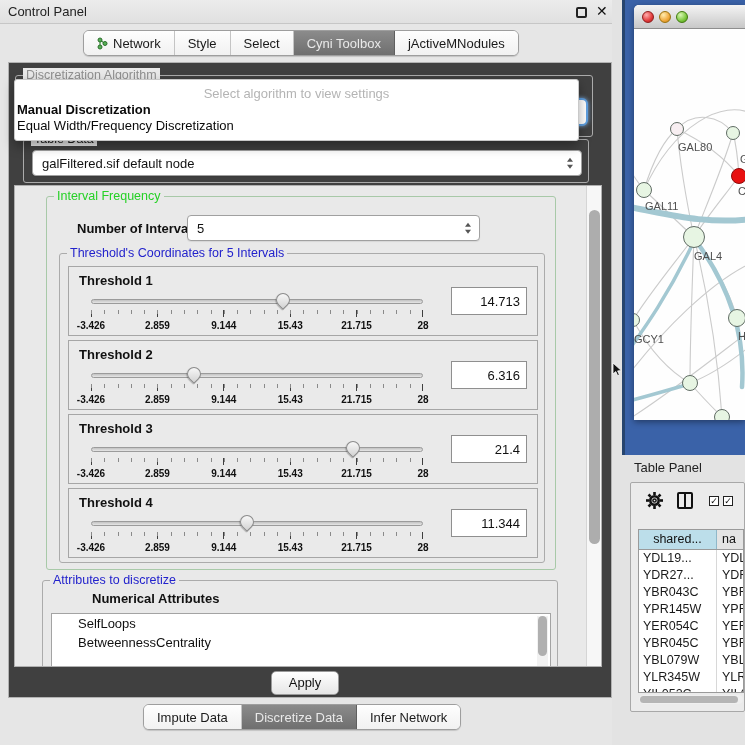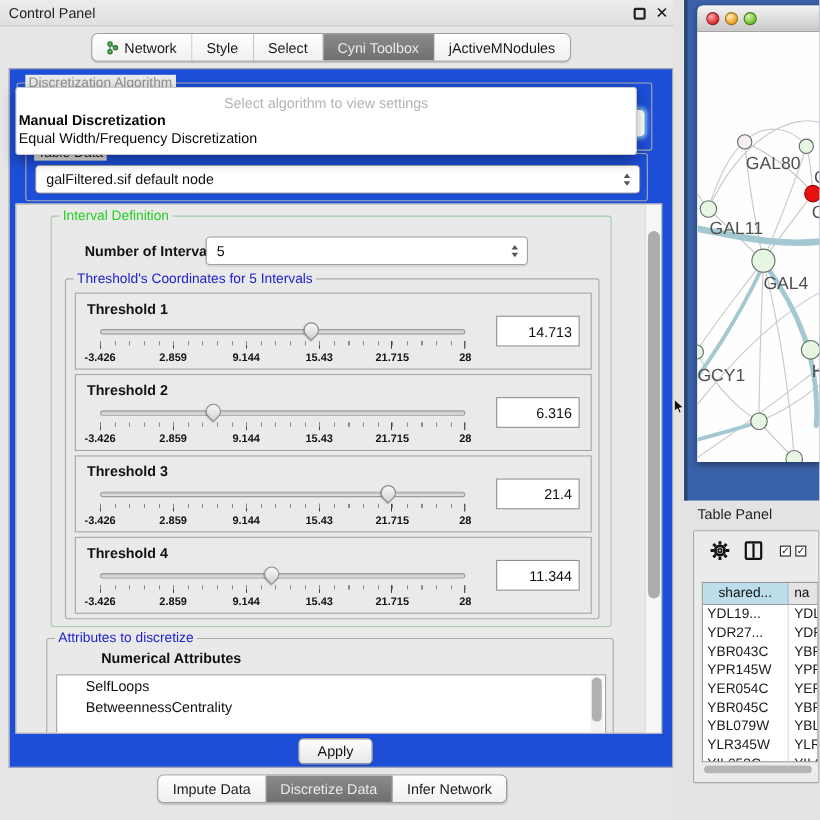--- a/index.html
+++ b/index.html
@@ -15,21 +15,21 @@
 
   
   .segbar { position:absolute; display:inline-flex; height:26px; border:1px solid #9E9E9E; border-radius:6px; overflow:hidden; background:#FCFCFC; box-shadow:0 1px 1px rgba(0,0,0,.15); }
   .seg { display:flex; align-items:center; gap:5px; padding:0 13px; font-size:13px; color:#1A1A1A; background:linear-gradient(#FEFEFE,#F1F1F1); border-right:1px solid #C4C4C4; white-space:nowrap; }
   .seg:last-child { border-right:none; }
   .seg.selected { background:linear-gradient(#8B8B8B,#6F6F6F); color:#E9E9E9; border-right-color:#5F5F5F; }
   .top-tabs { left:83px; top:30px; }
   .bottom-tabs { left:143px; top:704px; }
 
   
-  .cp-frame { position:absolute; left:8px; top:62px; width:604px; height:636px; border:1px solid #B2B2B2; background:#1d4ed8; }
+  .cp-frame { position:absolute; left:8px; top:62px; width:604px; height:636px; border:1px solid #B2B2B2; background:#404040; }
 
   
   .group { position:absolute; border:1px solid #ABABAB; border-radius:3px; }
   .group-title { position:absolute; top:-8px; left:7px; background:#E9E9E9; padding:0 3px; font-size:12.5px; white-space:nowrap; }
   .t-gray  { color:#8F8F8F; }
   .t-dark  { color:#222; }
   .t-green { }
   .t-blue  { }
 
   
@@ -77,21 +77,21 @@
   .right-bg { position:absolute; left:612px; top:0; width:133px; height:745px; background:#E3E3E3; }
   .net-frame { position:absolute; left:622px; top:0; width:123px; height:455px; background:#3A62A8; border-left:3px solid #27456F; }
   .net-window { position:absolute; left:9px; top:5px; right:0; height:415px; background:#FFF; border-radius:5px 0 0 0; box-shadow:0 2px 6px rgba(0,0,0,.4); }
   .net-titlebar { position:absolute; left:0; top:0; right:0; height:24px; background:linear-gradient(#F4F4F4,#C8C8C8); border-bottom:1px solid #8E8E8E; border-radius:5px 0 0 0; }
   .light { position:absolute; top:6px; width:12px; height:12px; border-radius:50%; }
   .light.red    { left:8px;  background:radial-gradient(circle at 35% 30%,#FFADAD,#E23B3B 60%,#A81A1A); border:1px solid #8F1D1D; }
   .light.yellow { left:25px; background:radial-gradient(circle at 35% 30%,#FFEDB0,#F0A83C 60%,#BF7D12); border:1px solid #9A730F; }
   .light.green  { left:42px; background:radial-gradient(circle at 35% 30%,#D9F6B4,#7CC83F 60%,#4D9314); border:1px solid #417A0F; }
   .net-canvas { position:absolute; left:0; top:24px; right:0; bottom:0; background:#FEFEFE; overflow:hidden; }
   .node { position:absolute; border:1px solid #5F6B63; border-radius:50%; }
-  .node-label { position:absolute; font-size:16px; color:#4F4F4F; white-space:nowrap; }
+  .node-label { position:absolute; font-size:11px; color:#4F4F4F; white-space:nowrap; }
 
   .tp-title { position:absolute; left:634px; top:460px; font-size:13px; color:#222; }
   .table-box { position:absolute; left:630px; top:482px; width:115px; height:230px; border:1px solid #A8A8A8; border-radius:2px; background:#EBEBEB; }
   .gear-svg { position:absolute; left:14px; top:8px; }
   .col-icon { position:absolute; left:46px; top:9px; width:16px; height:17px; border:2px solid #111; border-radius:2px; }
   .col-icon::after { content:""; position:absolute; left:5px; top:0; width:2px; height:13px; background:#111; }
   .chk { position:absolute; top:13px; width:10px; height:10px; border:1.5px solid #222; background:#FFF; font-size:9px; line-height:9px; text-align:center; color:#111; }
   .chk::after { content:"✓"; }
   .chk.c1 { left:78px; } .chk.c2 { left:92px; }
   .tp-table { position:absolute; left:7px; top:46px; width:106px; height:164px; background:#FFF; border:1px solid #9A9A9A; overflow:hidden; }
@@ -162,21 +162,21 @@
         <span class="stepper">
             <i class="up"></i>
             <i class="dn"></i>
           </span>
       </div>
     </div>
 
     <div class="viewport">
 
       <div class="group" style="left:31px; top:10px; width:510px; height:374px; border-color:#A8C9A8;">
-        <span class="group-title t-green" style="color:#25D125;">Interval Definition</span>
+        <span class="group-title t-green" style="color:#25D125;">Interval Frequency</span>
 
         <span style="position:absolute; left:30px; top:24px; font-size:13px; font-weight:bold; color:#111;">Number of Intervals</span>
         <div class="combo" style="left:140px; top:18px; width:293px; height:26px;">
           <span class="val">5</span>
           <span class="stepper">
               <i class="up"></i>
               <i class="dn"></i>
             </span>
         </div>
 

